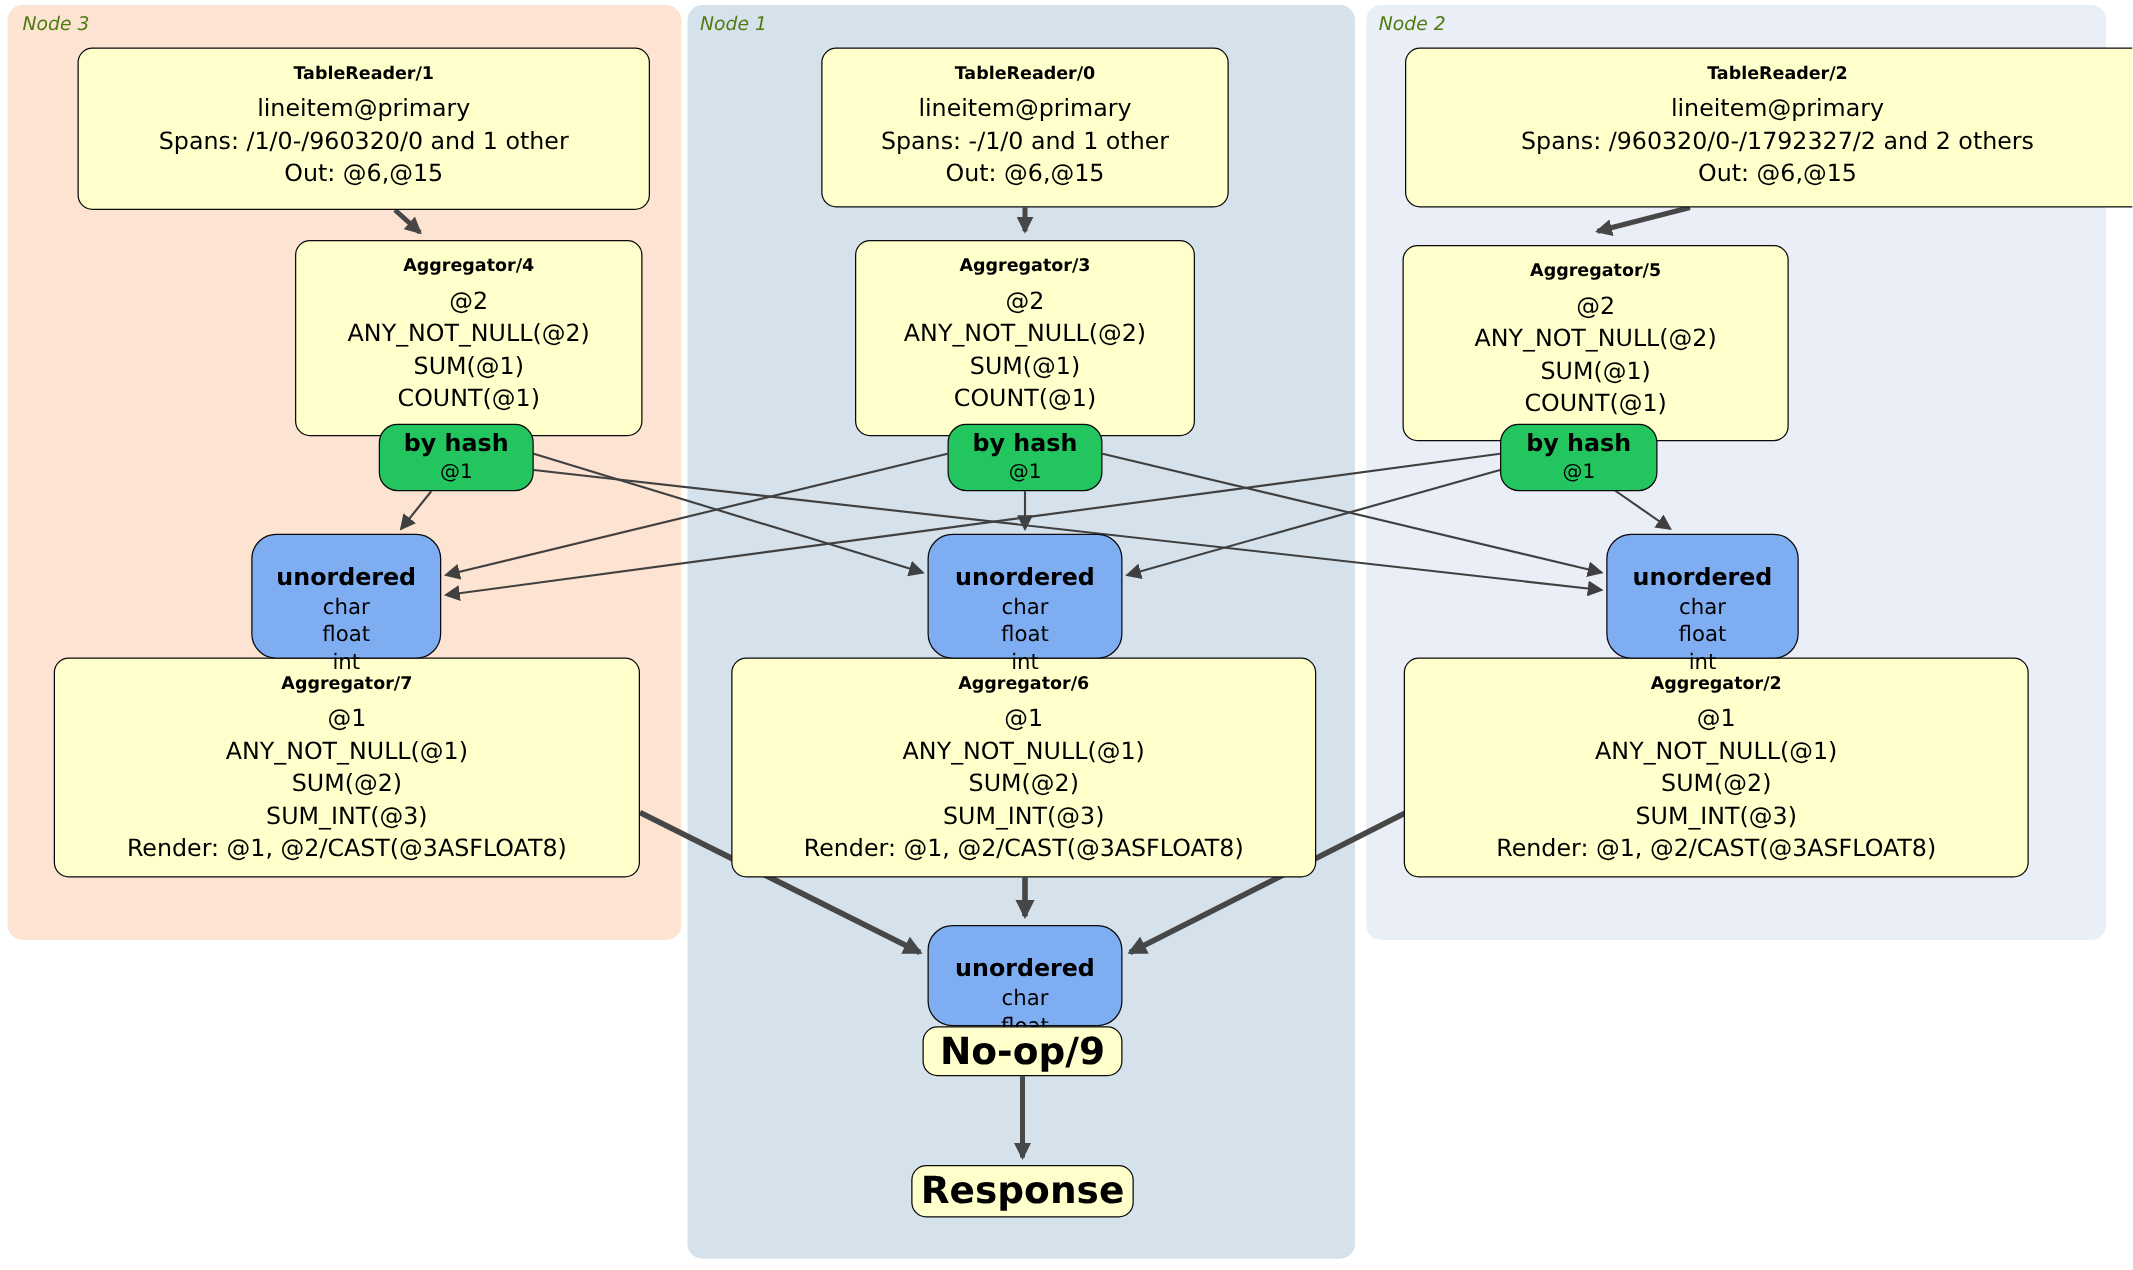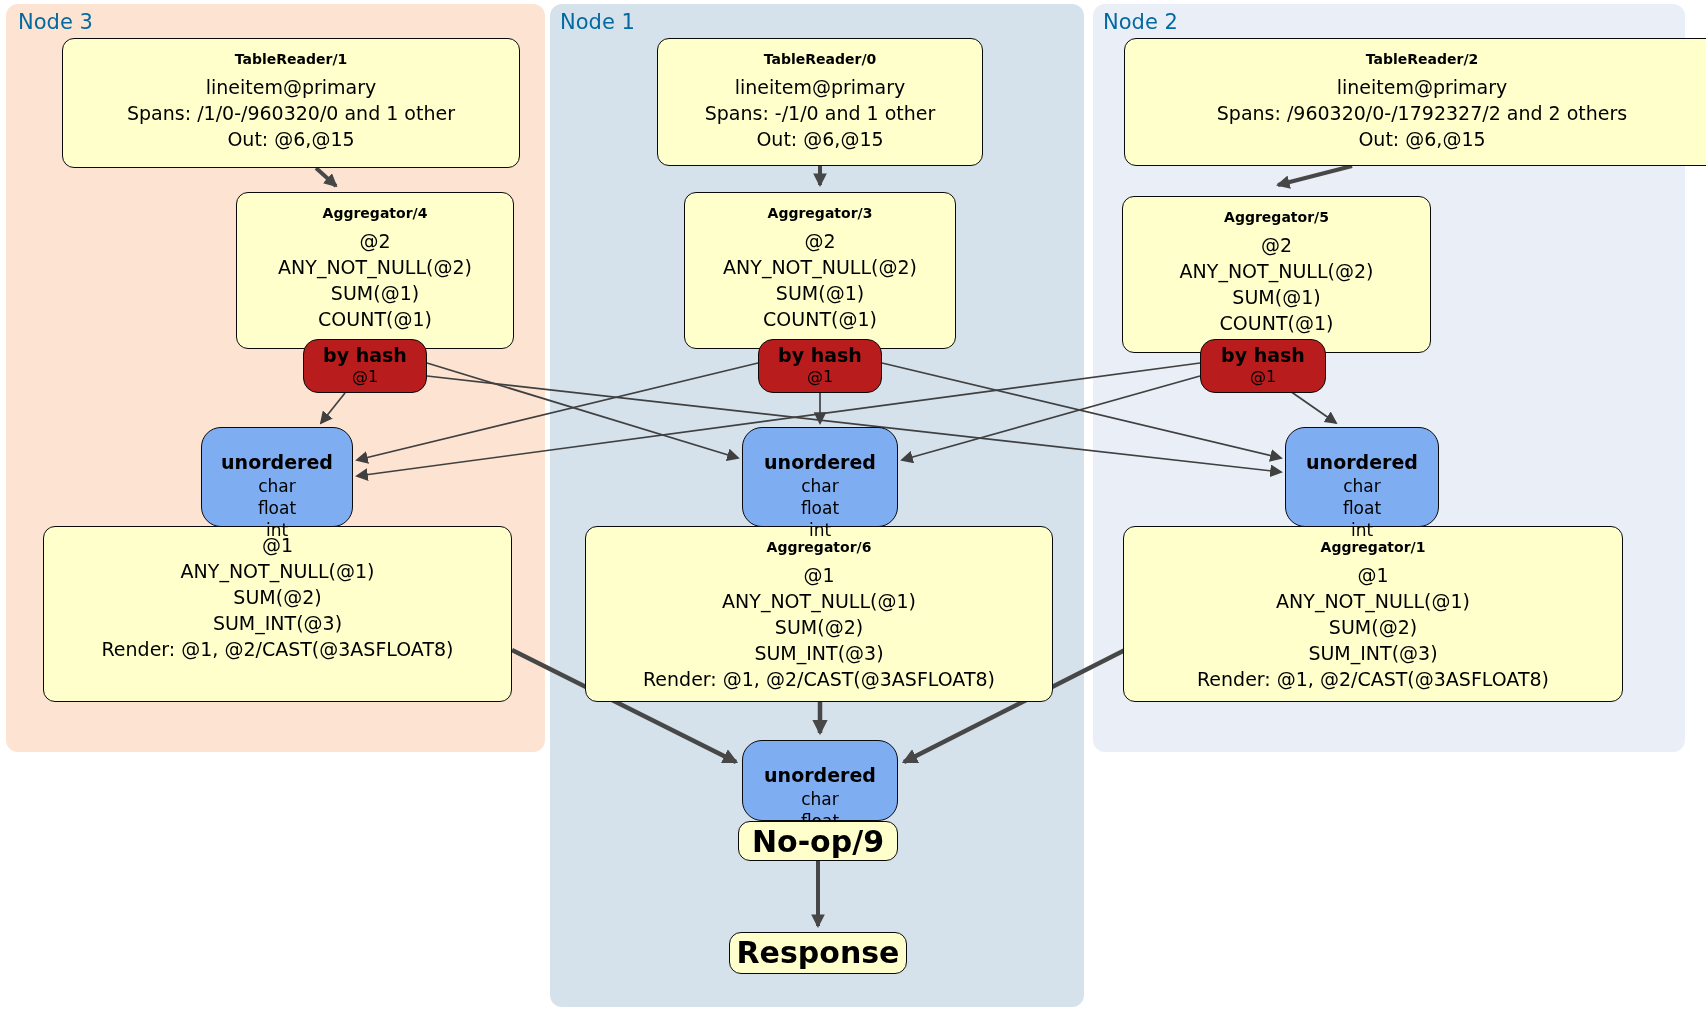--- a/index.html
+++ b/index.html
@@ -11,41 +11,42 @@
     color: #000;
     overflow: hidden;
     background: #ffffff;
   }
   .region {
     position: absolute;
     border-radius: 12px;
   }
   .region-label {
     position: absolute;
-    font-size: 21px;
-    color: #0369a1;
+    font-size: 15px;
+    color: #4d7c0f;
     white-space: nowrap;
+    font-style: italic;
   }
   .pbox {
     position: absolute;
     background: #ffffcc;
     border: 1.7px solid #0a0a0a;
     border-radius: 12px;
     box-sizing: border-box;
     text-align: center;
     padding-top: 5px;
     z-index: 3;
   }
   .pbox .title { font-weight: bold; font-size: 14px; line-height: 30px; white-space: nowrap; }
   .pbox .line  { font-size: 19px; line-height: 26px; white-space: nowrap; }
   .mini { padding-top: 1px; z-index: 5; }
   .mini .title { font-size: 30px; line-height: 37px; }
   .router {
     position: absolute;
-    background: #b91c1c;
+    background: #22c55e;
     border: 1.7px solid #0a0a0a;
     border-radius: 15px;
     box-sizing: border-box;
     text-align: center;
     padding-top: 3px;
     z-index: 4;
   }
   .router .title { font-weight: bold; font-size: 19px; line-height: 24px; white-space: nowrap; }
   .router .line  { font-size: 16px; line-height: 20px; white-space: nowrap; }
   .sync {
@@ -185,38 +186,39 @@
     <div class="line">int</div>
   </div>
   <div class="sync" style="left:1285px; top:427px; width:154px; height:100px;">
     <div class="title">unordered</div>
     <div class="line">char</div>
     <div class="line">float</div>
     <div class="line">int</div>
   </div>
 
   <div class="pbox" style="left:43px; top:526px; width:469px; height:176px;">
+    <div class="title">Aggregator/7</div>
     <div class="line">@1</div>
     <div class="line">ANY_NOT_NULL(@1)</div>
     <div class="line">SUM(@2)</div>
     <div class="line">SUM_INT(@3)</div>
     <div class="line">Render: @1, @2/CAST(@3ASFLOAT8)</div>
   </div>
 
   <div class="pbox" style="left:585px; top:526px; width:468px; height:176px;">
     <div class="title">Aggregator/6</div>
     <div class="line">@1</div>
     <div class="line">ANY_NOT_NULL(@1)</div>
     <div class="line">SUM(@2)</div>
     <div class="line">SUM_INT(@3)</div>
     <div class="line">Render: @1, @2/CAST(@3ASFLOAT8)</div>
   </div>
 
   <div class="pbox" style="left:1123px; top:526px; width:500px; height:176px;">
-    <div class="title">Aggregator/1</div>
+    <div class="title">Aggregator/2</div>
     <div class="line">@1</div>
     <div class="line">ANY_NOT_NULL(@1)</div>
     <div class="line">SUM(@2)</div>
     <div class="line">SUM_INT(@3)</div>
     <div class="line">Render: @1, @2/CAST(@3ASFLOAT8)</div>
   </div>
 
   <div class="sync" style="left:742px; top:740px; width:156px; height:81px;">
     <div class="title">unordered</div>
     <div class="line">char</div>

